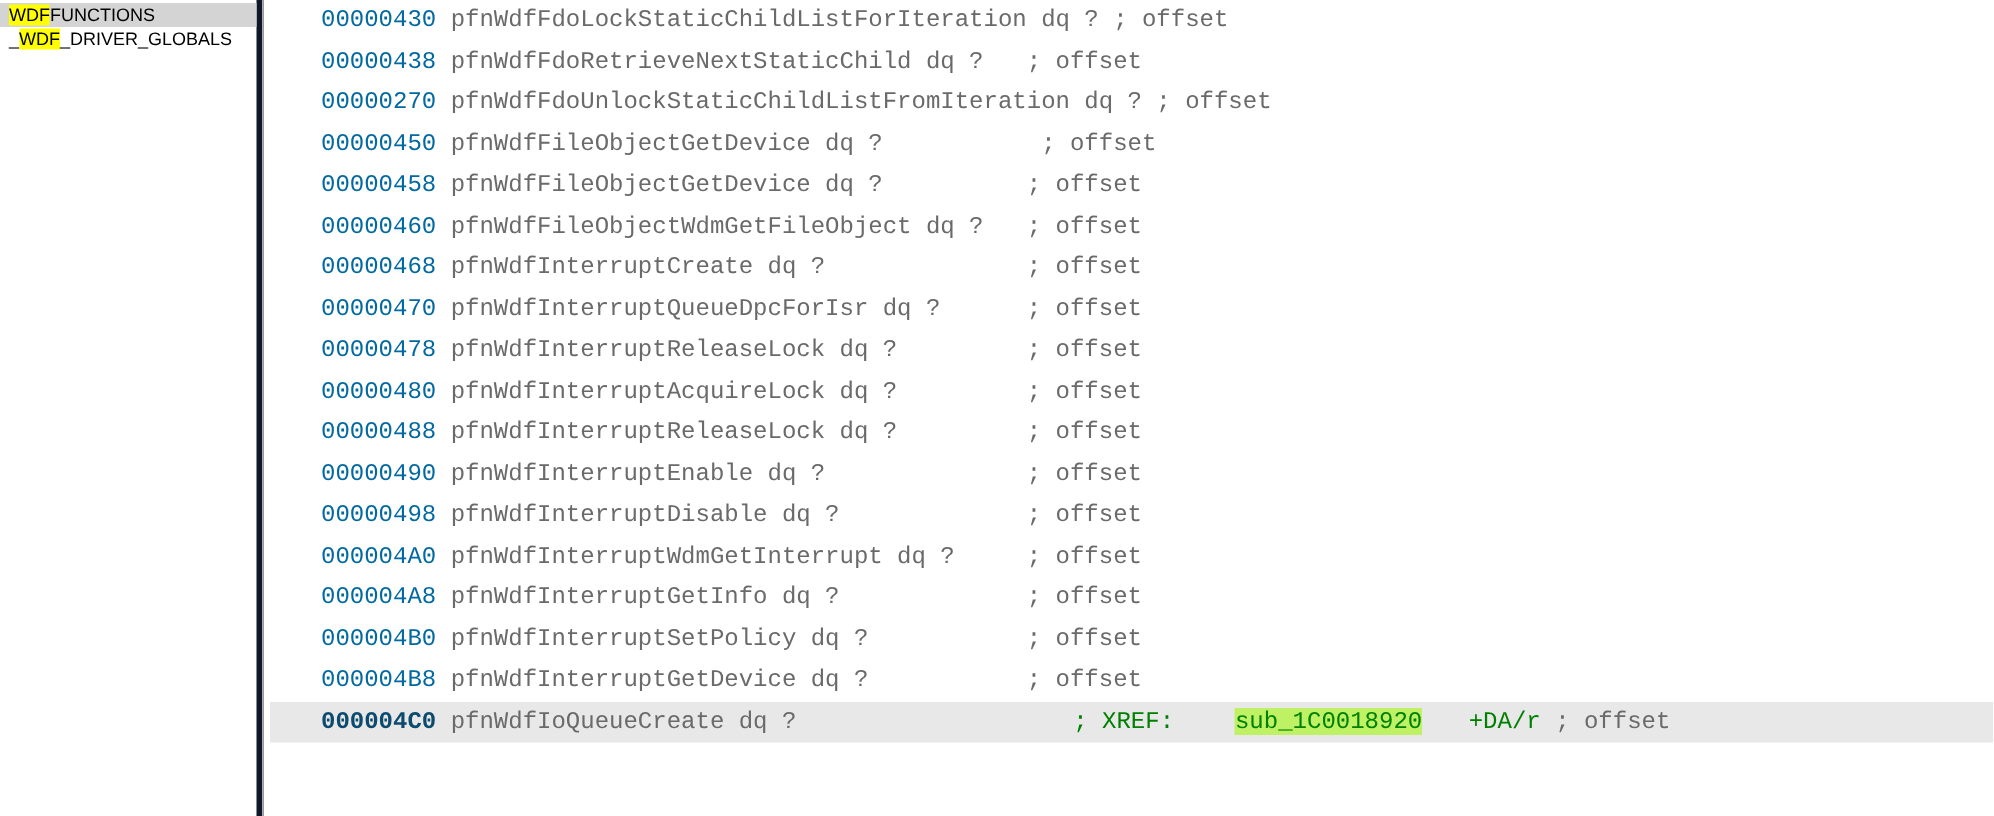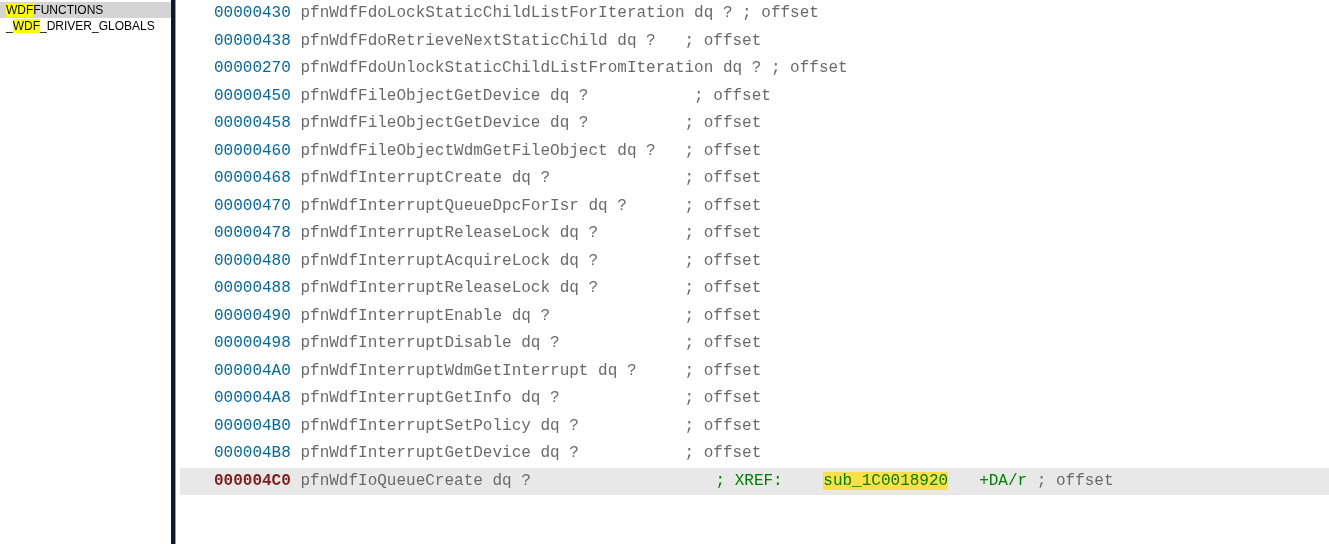--- a/index.html
+++ b/index.html
@@ -42,23 +42,23 @@
       line-height: 1.72;
       color: #6a6a6a;
       padding-left: 34px;
     }
     .offset-col { color: #0369a1; }
     .symbol-col { color: #6a6a6a; }
     .comment-col { color: #6a6a6a; }
     .line-highlighted {
       background: #e8e8e8;
     }
-    .offset-blue { color: #7f1d1d; font-weight: bold; }
+    .offset-blue { color: #0c4a6e; font-weight: bold; }
     .xref-green { color: #008000; margin-left: 31px; }
-    .xref-sub-hl { background: #fde047; }
+    .xref-sub-hl { background: #bef264; }
   </style>
 </head>
 <body>
 
 <div class="sidebar">
   <div class="sidebar-item selected"><span class="hl-yellow">WDF</span><span>FUNCTIONS</span></div>
   <div class="sidebar-item"><span>_</span><span class="hl-yellow">WDF</span><span>_DRIVER_GLOBALS</span></div>
 </div>
 
 <div class="main">

